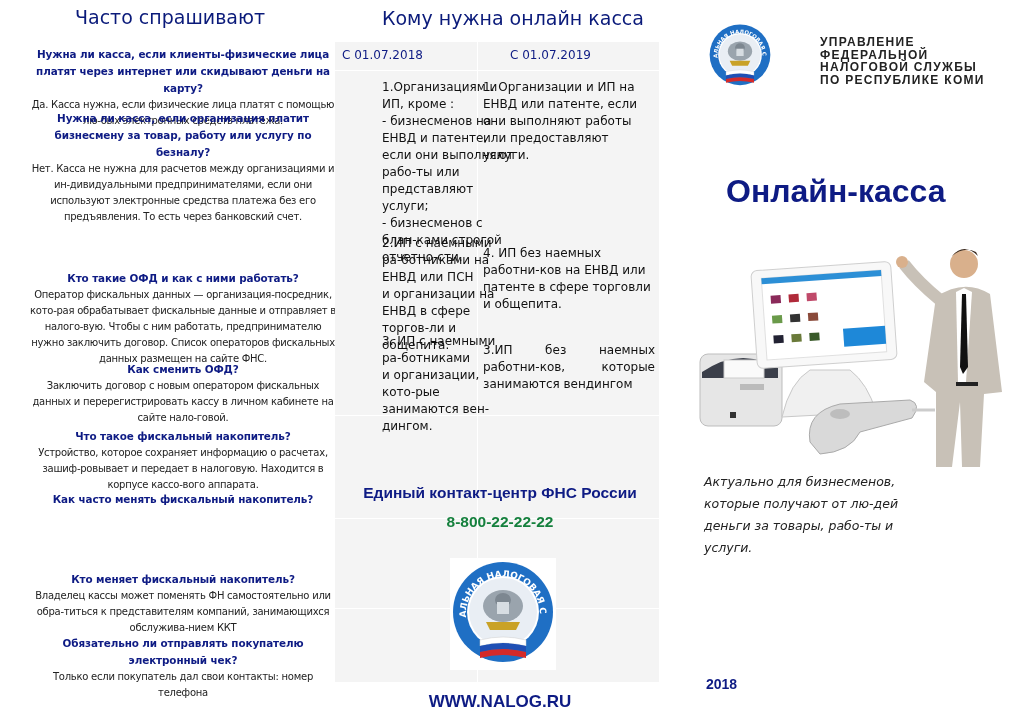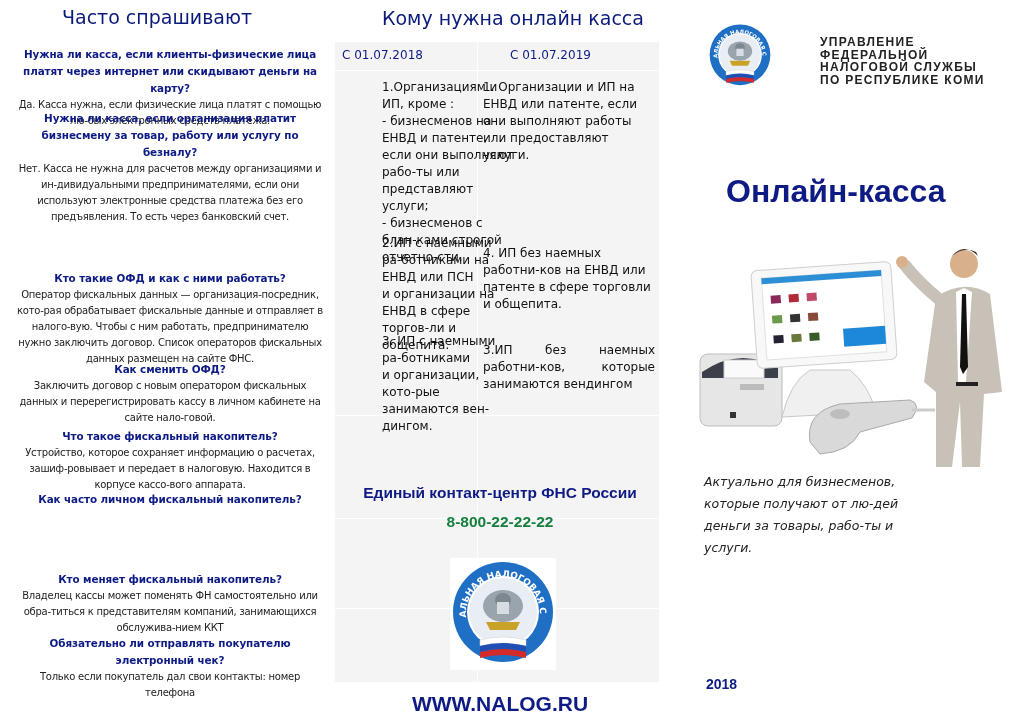--- a/index.html
+++ b/index.html
@@ -3,21 +3,21 @@
 <meta charset="utf-8">
 <style>
   html, body { margin: 0; padding: 0; }
   body {
     width: 1024px; height: 717px; position: relative; overflow: hidden;
     background: #ffffff;
     font-family: "DejaVu Sans", sans-serif;
     color: #111;
   }
   .panel { position: absolute; top: 0; height: 717px; }
-  #col-left { left: 4px; width: 322px; padding-left: 32px; }
+  #col-left { left: 17px; width: 322px; padding-left: 32px; }
   #col-mid { left: 330px; width: 340px; }
   #col-right { left: 690px; width: 334px; }
 
   
   .col-title {
     position: absolute; font-family: "DejaVu Sans", sans-serif;
     color: #0a1a7a; font-size: 19px; font-weight: normal; white-space: nowrap;
   }
   #faq-title { left: 58px; top: 6px; }
   .faq { position: absolute; left: 10px; width: 312px; text-align: center; }
@@ -47,21 +47,21 @@
   .contact-title {
     position: absolute; left: 0; width: 340px; top: 484px; text-align: center;
     font-family: "Liberation Sans", sans-serif; font-weight: bold; color: #0e1b84; font-size: 15.5px;
   }
   .contact-phone {
     position: absolute; left: 0; width: 340px; top: 513px; text-align: center;
     font-family: "Liberation Sans", sans-serif; font-weight: bold; color: #15803d; font-size: 15.5px;
   }
   .website {
     position: absolute; left: 0; width: 340px; top: 692px; text-align: center;
-    font-family: "Liberation Sans", sans-serif; font-weight: bold; color: #0e1b84; font-size: 21px;
+    font-family: "Liberation Sans", sans-serif; font-weight: bold; color: #0e1b84; font-size: 17px;
   }
   #emblem-mid { position: absolute; left: 120px; top: 558px; width: 106px; height: 112px; background: #fff; }
 
   
   #emblem-top { position: absolute; left: 16px; top: 22px; width: 68px; height: 68px; }
   .org-name {
     position: absolute; left: 98px; top: 36px;
     font-family: "Liberation Sans", sans-serif; font-weight: bold; font-size: 12px;
     letter-spacing: 1.3px; line-height: 12.5px; color: #222; margin-left: 32px;
   }
@@ -99,21 +99,21 @@
   </div>
   <div class="faq" style="top:361px">
     <div class="faq-q">Как сменить ОФД?</div>
     <div class="faq-a">Заключить договор с новым оператором фискальных данных и перерегистрировать кассу в личном кабинете на сайте нало-говой.</div>
   </div>
   <div class="faq" style="top:428px">
     <div class="faq-q">Что такое фискальный накопитель?</div>
     <div class="faq-a">Устройство, которое сохраняет информацию о расчетах, зашиф-ровывает и передает в налоговую. Находится в корпусе кассо-вого аппарата.</div>
   </div>
   <div class="faq" style="top:491px">
-    <div class="faq-q">Как часто личном фискальный накопитель?</div>
+    <div class="faq-q">Как часто менять фискальный накопитель?</div>
   </div>
   <div class="faq" style="top:571px">
     <div class="faq-q">Кто меняет фискальный накопитель?</div>
     <div class="faq-a">Владелец кассы может поменять ФН самостоятельно или обра-титься  к представителям компаний, занимающихся обслужива-нием ККТ</div>
   </div>
   <div class="faq" style="top:635px">
     <div class="faq-q">Обязательно ли отправлять покупателю электронный чек?</div>
     <div class="faq-a">Только если покупатель дал свои контакты: номер телефона</div>
   </div>
 </section>

